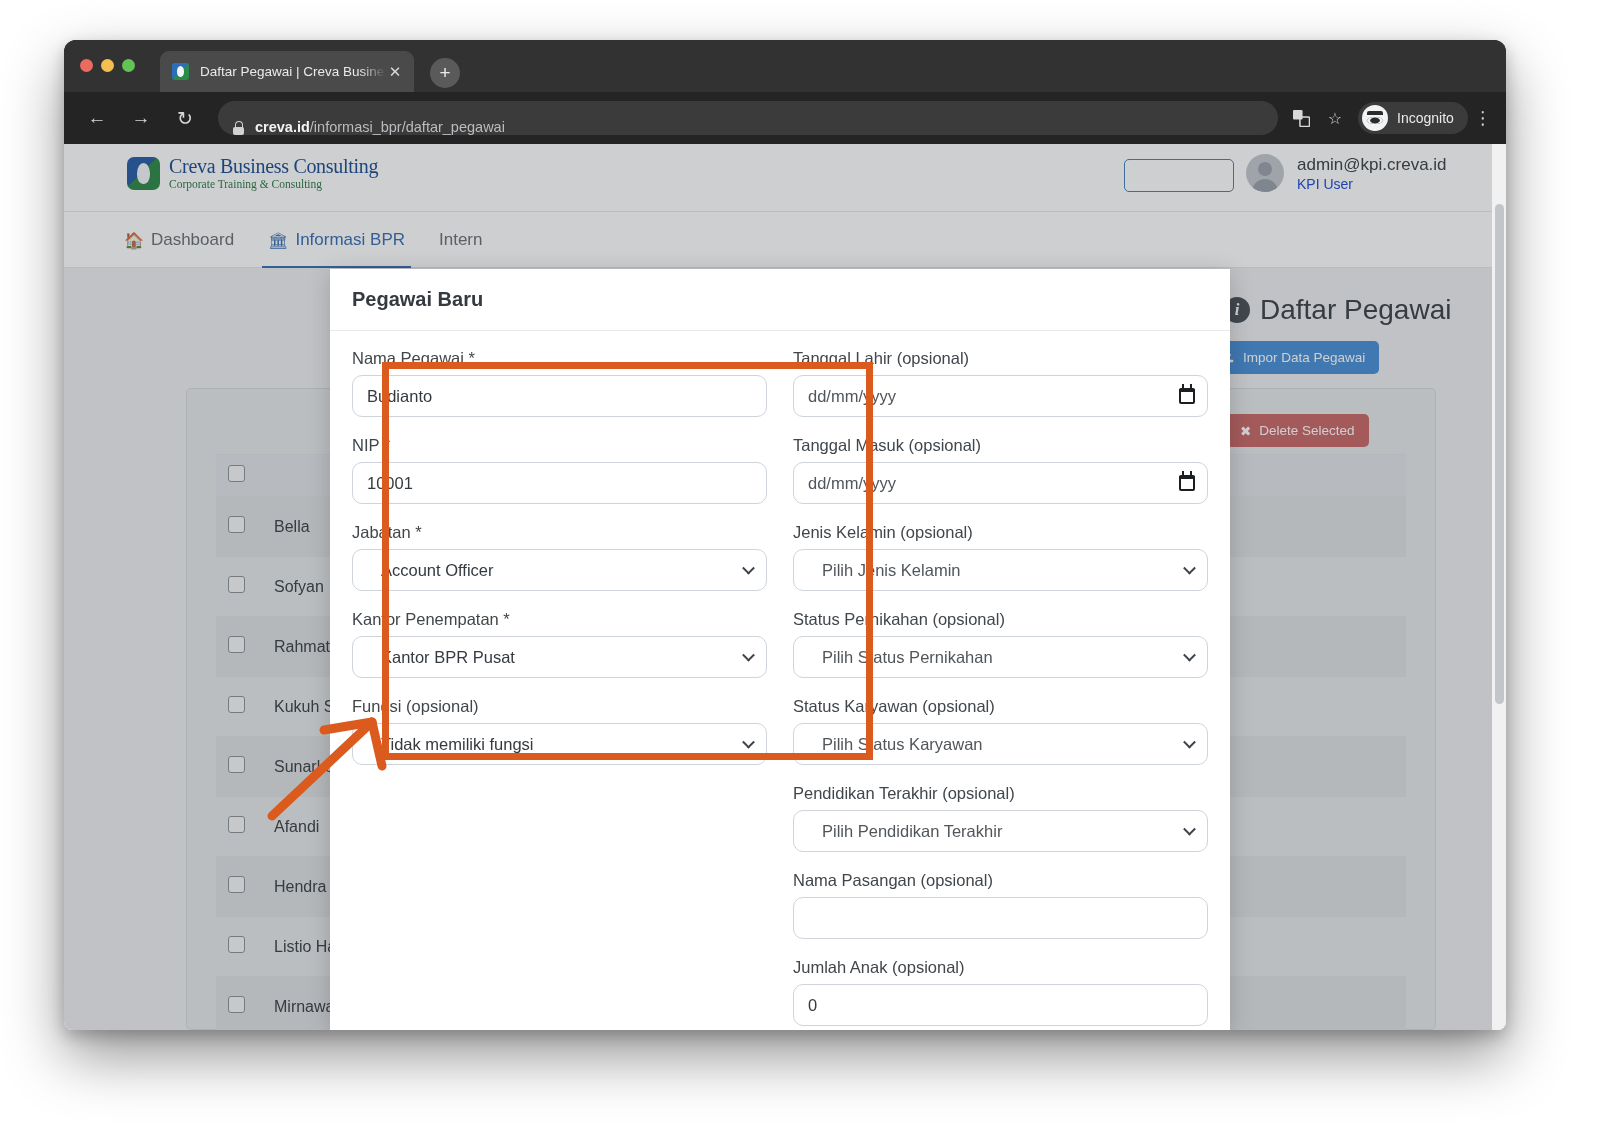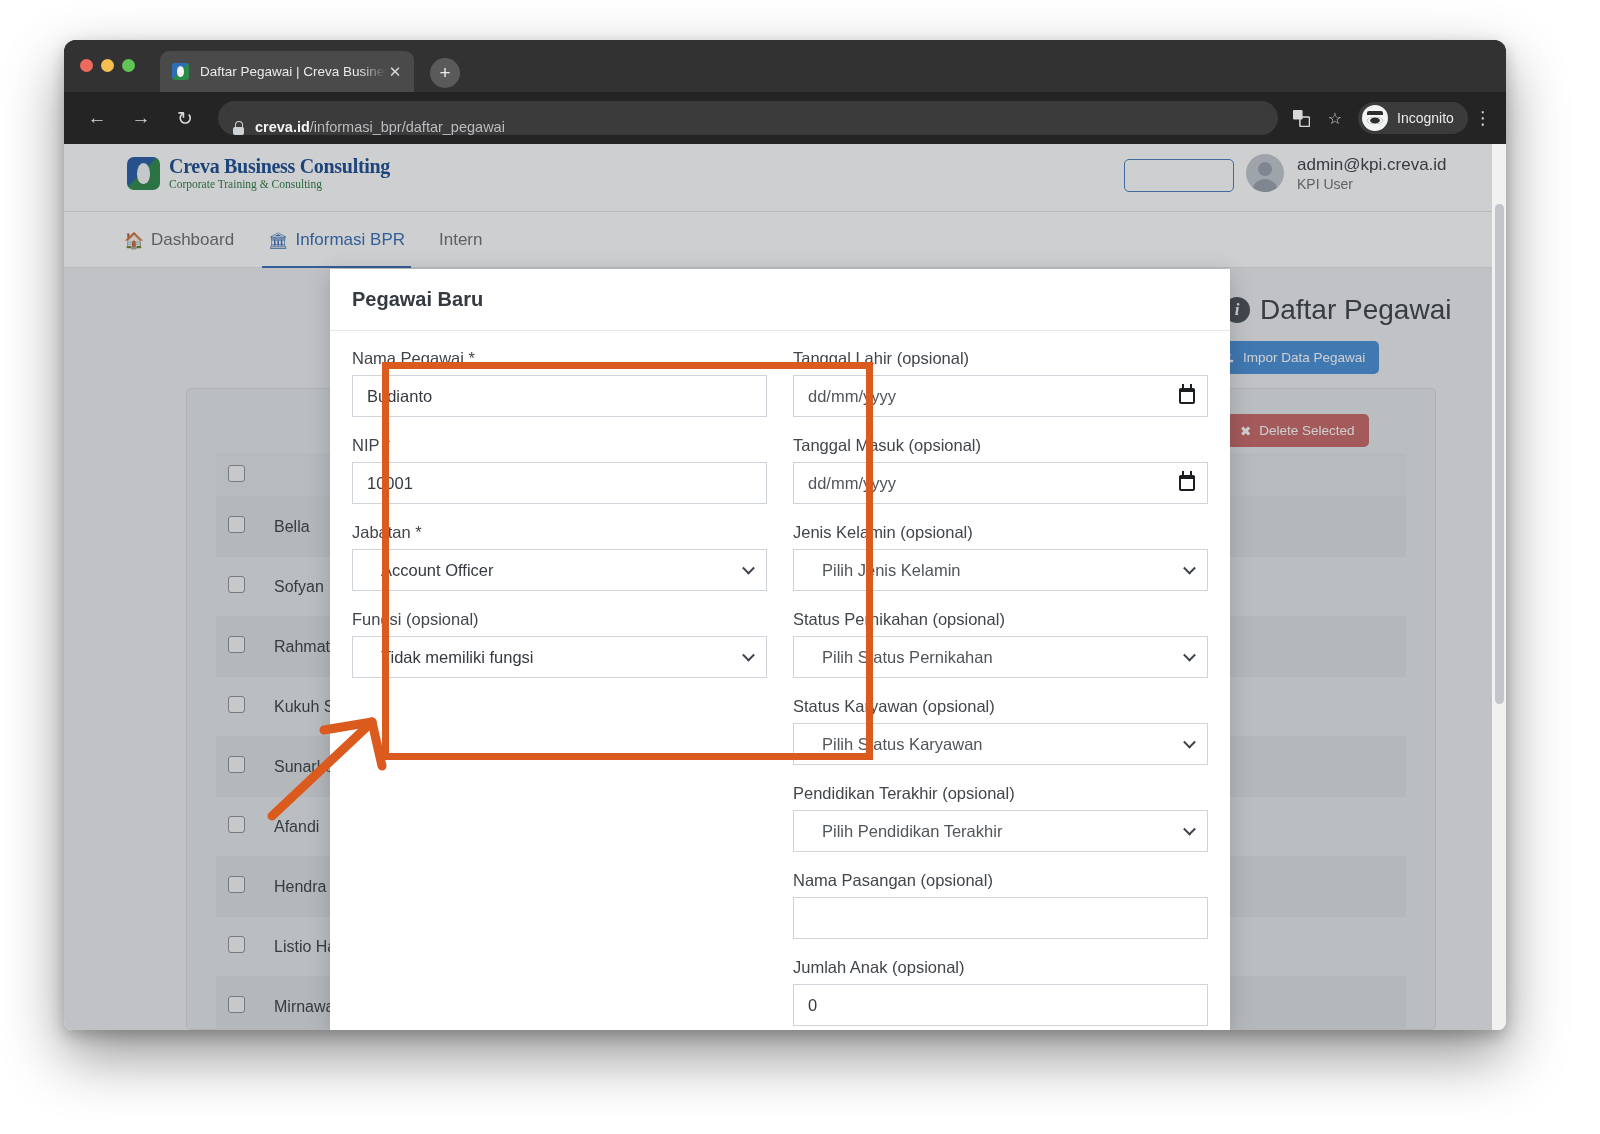--- a/index.html
+++ b/index.html
@@ -184,21 +184,21 @@
     position: relative;
   }
   .brand-mark::after {
     content: ""; position: absolute; left: 10px; top: 6px;
     width: 13px; height: 21px; border-radius: 50% 50% 46% 46%;
     background: #f4f6f8;
   }
   .brand-text { line-height: 1.05; }
   #brand-name {
     font-family: "Liberation Serif", serif;
-    font-weight: bold; font-size: 20px; color: #1d4f92;
+    font-weight: normal; font-size: 20px; color: #1d4f92;
     letter-spacing: -0.3px;
   }
   #brand-tagline {
     font-family: "Liberation Serif", serif;
     font-size: 11.5px; color: #2f7a46; margin-top: 1px;
   }
   #header-action-button {
     position: absolute; left: 1060px; top: 15px;
     height: 33px; min-width: 110px; padding: 0 14px;
     border: 1px solid #4a7fc1; border-radius: 5px;
@@ -216,21 +216,21 @@
   }
   .user-avatar::before {
     content: ""; position: absolute; left: 12px; top: 8px;
     width: 14px; height: 14px; border-radius: 50%; background: #9aa2ae;
   }
   .user-avatar::after {
     content: ""; position: absolute; left: 6px; top: 25px;
     width: 26px; height: 18px; border-radius: 13px 13px 0 0; background: #9aa2ae;
   }
   #user-email { font-size: 17px; color: #3d4349; }
-  #user-role { font-size: 14px; color: #737373; margin-top: 1px; }
+  #user-role { font-size: 14px; color: #1d4ed8; margin-top: 1px; }
 
   
   #site-nav {
     position: relative; height: 56px; background: #fff;
     border-bottom: 1px solid #e3e6ea;
   }
   .nav-items {
     position: absolute; left: 60px; top: 0;
     display: flex; align-items: center; height: 56px; gap: 34px;
   }
@@ -363,21 +363,21 @@
     padding: 18px 22px 0 22px;
     display: flex; gap: 26px;
   }
   .col { width: 420px; }
   .field { margin-bottom: 19px; }
   .field-label {
     font-size: 16.5px; color: #41464b; margin-bottom: 7px; display: block;
   }
   .control {
     width: 100%; height: 42px;
-    border: 1px solid #ced4da; border-radius: 0;
+    border: 1px solid #ced4da; border-radius: 10px;
     background: #fff;
     display: flex; align-items: center;
     padding: 0 14px;
     font-size: 16.5px; color: #343a40;
   }
   .control.placeholder { color: #51565b; text-align: center; }
   .control.select { padding-right: 36px; position: relative; padding-left: 28px; }
   .chevron {
     position: absolute; right: 13px; top: 50%;
     width: 9px; height: 9px;
@@ -740,20 +740,27 @@
             <div class="control">10001</div>
           </div>
           <div class="field">
             <label class="field-label">Jabatan *</label>
             <div class="control select">
               <span>Account Officer</span>
               <span class="chevron"></span>
             </div>
           </div>
           <div class="field">
+            <label class="field-label">Kantor Penempatan *</label>
+            <div class="control select">
+              <span>Kantor BPR Pusat</span>
+              <span class="chevron"></span>
+            </div>
+          </div>
+          <div class="field">
             <label class="field-label">Fungsi (opsional)</label>
             <div class="control select">
               <span>Tidak memiliki fungsi</span>
               <span class="chevron"></span>
             </div>
           </div>
         </div>
 
         <div class="col">
           <div class="field">

